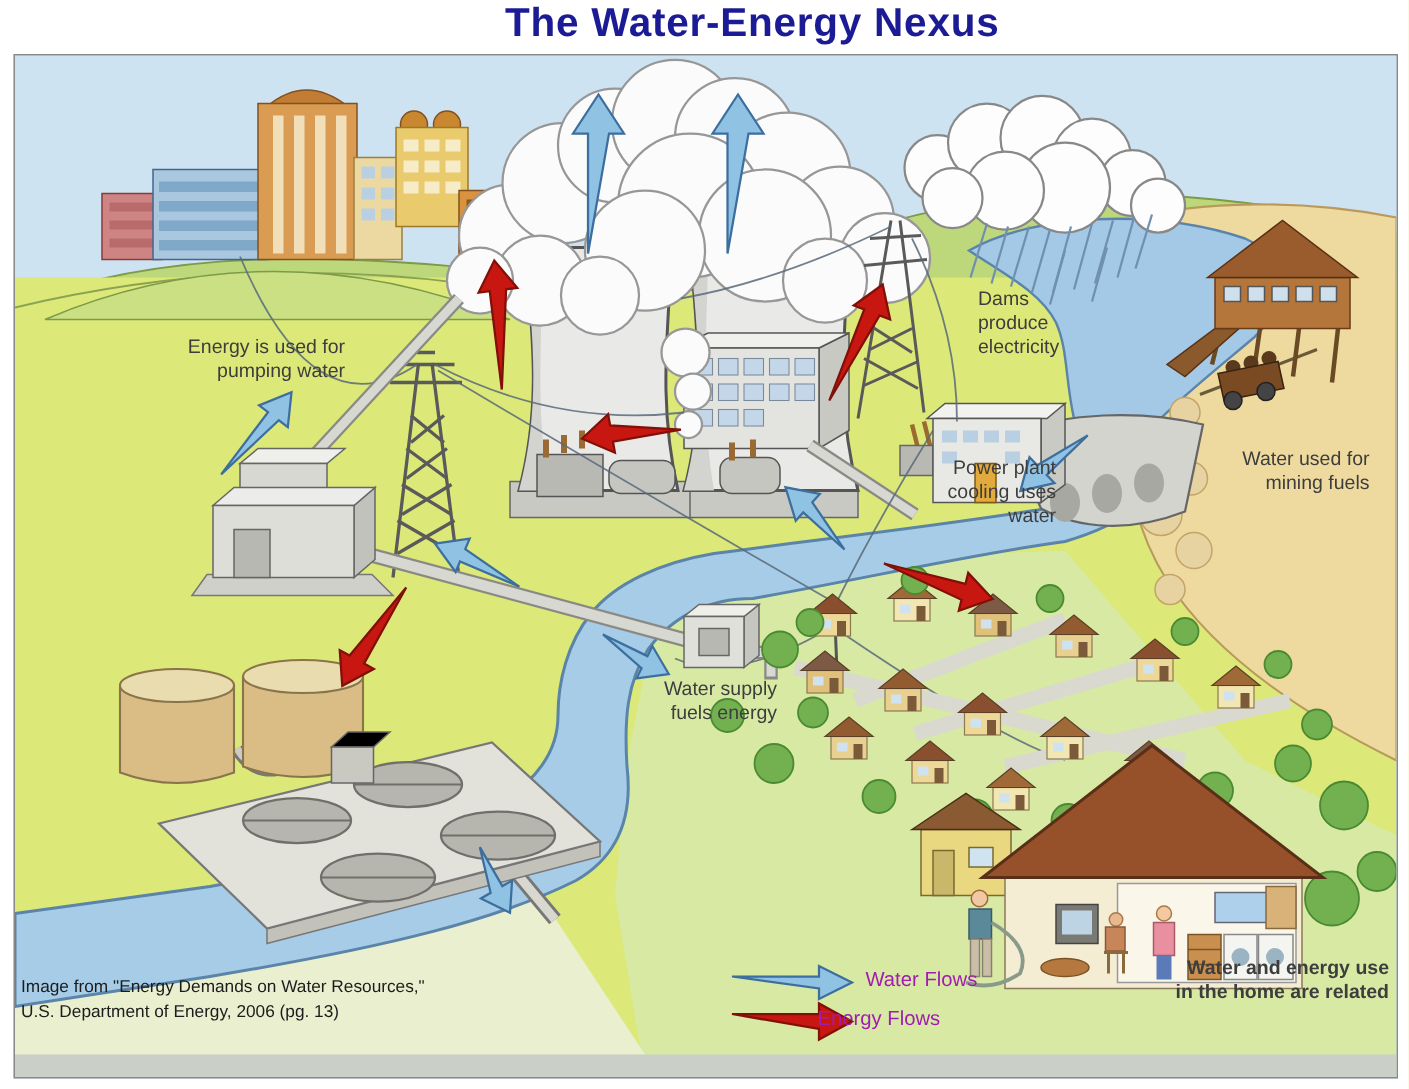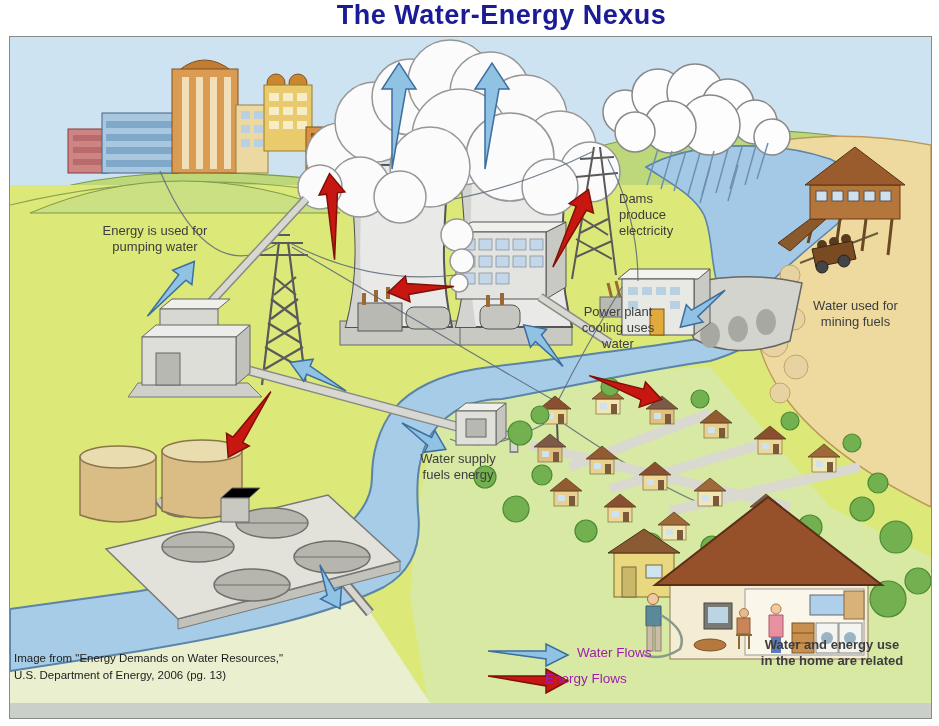--- a/index.html
+++ b/index.html
@@ -4,22 +4,22 @@
 <style>
   html,body{margin:0;padding:0;background:#fff;width:939px;height:726px;overflow:hidden;
     font-family:"Liberation Sans",sans-serif;}
   #frame{position:relative;width:939px;height:726px;background:#fff;}
   #title{position:absolute;top:0;left:0;width:939px;height:34px;text-align:center;
     font-size:27px;font-weight:bold;color:#1b1b96;letter-spacing:.5px;margin-left:32px;}
   #scene{position:absolute;left:9px;top:36px;width:921px;height:681px;border:1px solid #8a8a8a;
     background:#cde3f1;overflow:hidden;}
   #scene svg{position:absolute;left:0;top:0;}
   .lbl{position:absolute;font-size:13px;line-height:1.22;color:#3d3d3d;white-space:pre-line;
-    text-align:center;}
-  .lbl.left{text-align:left;}
+    text-align:right;}
+  .lbl.left{text-align:left;margin-left:33px;}
   .legend-text{position:absolute;font-size:13.5px;color:#a21caf;}
   #attrib{position:absolute;left:4px;top:613px;font-size:11.5px;line-height:17px;color:#1c1c1c;}
 </style>
 </head>
 <body>
 
 <div id="frame">
   <div id="title">The Water-Energy Nexus</div>
 
   <div id="scene">
@@ -494,21 +494,21 @@
       <g transform="translate(478,644)">
         <path d="M0,-5 L58,-5 L58,-12 L80,0 L58,12 L58,5 Z" fill="#c81710" stroke="#801008" stroke-width="1.5"></path>
         </g>
     </svg>
 
     <div class="lbl" style="left:70px;top:186px;width:150px;">Energy is used for
 pumping water</div>
     <div class="lbl left" style="left:609px;top:154px;width:90px;">Dams
 produce
 electricity</div>
-    <div class="lbl" style="left:548px;top:267px;width:120px;">Power plant
+    <div class="lbl" style="left:574px;top:267px;width:120px;">Power plant
 cooling uses
 water</div>
     <div class="lbl" style="left:788px;top:261px;width:115px;">Water used for
 mining fuels</div>
     <div class="lbl" style="left:388px;top:414px;width:120px;">Water supply
 fuels energy</div>
     <div class="lbl" style="left:728px;top:600px;width:188px;font-weight:bold;">Water and energy use
 in the home are related</div>
 
     <div class="legend-text" style="left:567px;top:608px;">Water Flows</div>

